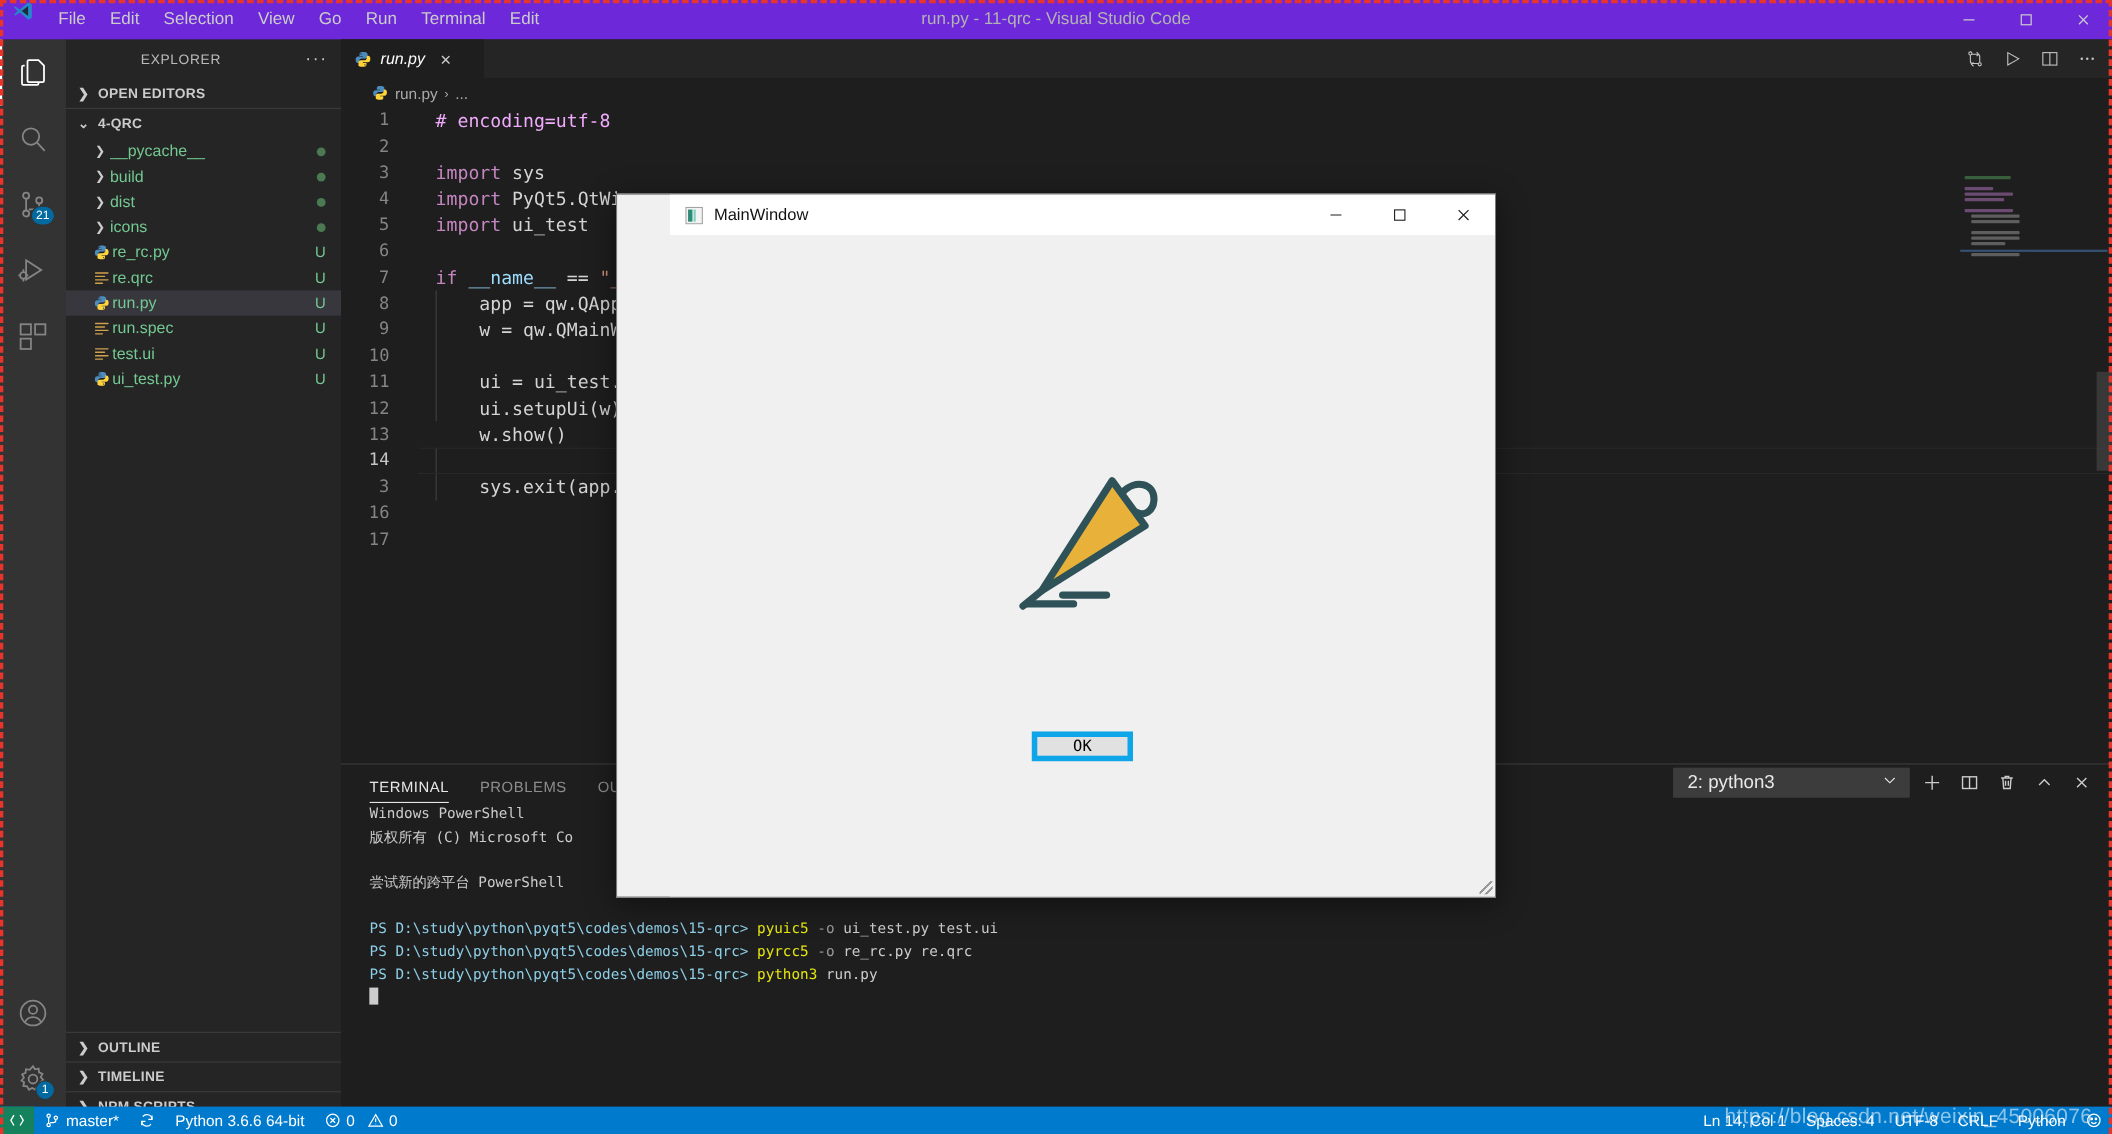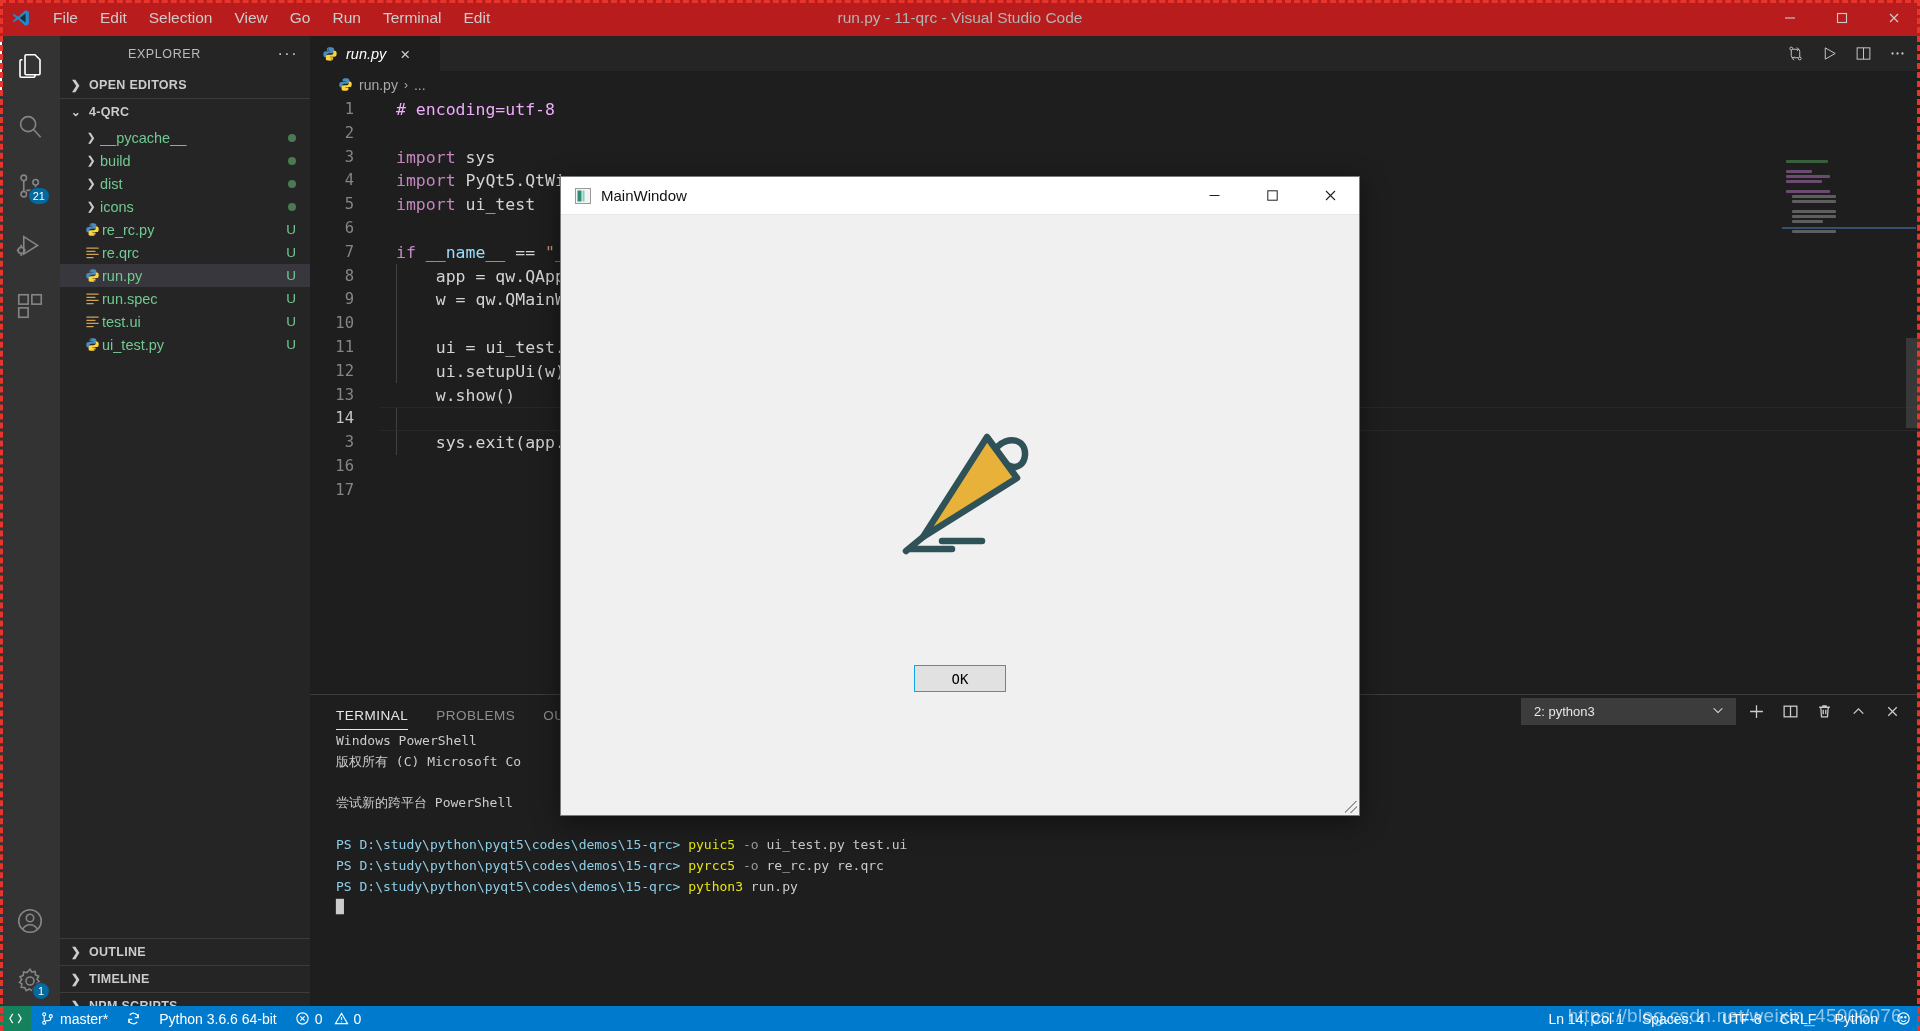--- a/index.html
+++ b/index.html
@@ -7,21 +7,21 @@
     width: 1920px; height: 1031px;
     background: #1e1e1e; overflow: hidden;
     font-family: "Liberation Sans", sans-serif;
     -webkit-font-smoothing: antialiased;
   }
   .app { position: relative; width: 1920px; height: 1031px; background: #1e1e1e; }
 
   
   .titlebar {
     position: absolute; top: 0; left: 0; width: 1920px; height: 36px;
-    background: #b91c1c; display: flex; align-items: center;
+    background: #6d28d9; display: flex; align-items: flex-start;
   }
   .vscode-logo { width: 42px; display: flex; align-items: center; justify-content: center; }
   .vscode-logo svg { width: 20px; height: 20px; }
   .menu { display: flex; align-items: center; height: 36px; }
   .menu-item {
     color: #cccccc; font-size: 15.5px; padding: 0 11px; line-height: 36px;
     cursor: default; white-space: nowrap;
   }
   .window-title {
     position: absolute; left: 0; right: 0; text-align: center;
@@ -147,21 +147,21 @@
   .panel {
     position: absolute; left: 310px; right: 0; top: 694px; bottom: 25px; background: #1e1e1e;
     border-top: 1px solid #3c3c3c;
   }
   .panel-tabs { height: 35px; display: flex; align-items: flex-end; padding-left: 26px; gap: 28px; position: relative; }
   .ptab { font-size: 13.5px; color: #8e8e8e; letter-spacing: .5px; padding-bottom: 7px; position: relative; }
   .ptab.active { color: #e7e7e7; }
   .ptab.active::after { content: ''; position: absolute; left: 0; right: 0; bottom: 0; height: 1px; background: #e7e7e7; }
   .panel-actions { position: absolute; right: 14px; top: 2px; display: flex; align-items: center; gap: 6px; }
   .term-select {
-    height: 27px; min-width: 215px; background: #3c3c3c; color: #e7e7e7; font-size: 13px;
+    height: 27px; min-width: 215px; background: #3c3c3c; color: #e7e7e7; font-size: 17px;
     display: flex; align-items: center; justify-content: space-between; padding: 0 10px 0 12px;
     border: 1px solid #3c3c3c;
   }
   .pa-btn { width: 28px; height: 28px; display: flex; align-items: center; justify-content: center; color: #cccccc; }
   .pa-btn svg { width: 17px; height: 17px; }
   .term-body {
     position: absolute; left: 26px; right: 14px; top: 36px; bottom: 0;
     font-family: "DejaVu Sans Mono", "Liberation Mono", monospace;
     font-size: 13px; line-height: 20.8px; color: #cccccc; white-space: pre;
   }
@@ -179,37 +179,38 @@
   .sb-item { display: flex; align-items: center; gap: 5px; padding: 0 9px; height: 25px; }
   .sb-item svg { width: 15px; height: 15px; }
   .sb-spacer { flex: 1; }
   .sb-remote { background: #16825d; padding: 0 8px; }
 
   
   .qt-window {
     position: absolute; left: 560px; top: 176px; width: 800px; height: 640px;
     background: #f0f0f0; border: 1px solid #7a7a7a;
     box-shadow: 0 6px 26px rgba(0,0,0,.45);
+    padding-left: 48px;
   }
   .qt-titlebar {
     height: 38px; background: #ffffff; display: flex; align-items: center;
     border-bottom: 1px solid #e8e8e8;
   }
   .qt-ico { width: 16px; height: 16px; margin-left: 14px; margin-right: 10px; }
   .qt-title { font-size: 15px; color: #111111; font-family: "Liberation Sans", sans-serif; }
   .qt-wc { margin-left: auto; display: flex; height: 38px; }
   .qt-wbtn {
     width: 58px; height: 38px; display: flex; align-items: center; justify-content: center; color: #202020;
   }
   .qt-wbtn svg { width: 13px; height: 13px; }
   .qt-body { position: relative; height: 600px; background: #f0f0f0; }
   .qt-umbrella { position: absolute; left: 50%; top: 210px; transform: translateX(-50%); }
   .qt-okbtn {
     position: absolute; left: 50%; transform: translateX(-50%); top: 450px;
-    width: 92px; height: 27px; background: #e1e1e1; border: 1px solid #0ea5e9;
+    width: 92px; height: 27px; background: #e1e1e1; border: 5px solid #0ea5e9;
     font-family: "DejaVu Sans Mono", monospace; font-size: 14px; color: #000;
     display: flex; align-items: center; justify-content: center;
   }
   .qt-resize {
     position: absolute; right: 2px; bottom: 2px; width: 12px; height: 12px;
     background:
       linear-gradient(135deg, transparent 0 42%, #9a9a9a 42% 52%, transparent 52% 100%),
       linear-gradient(135deg, transparent 0 68%, #9a9a9a 68% 78%, transparent 78% 100%);
   }
 

